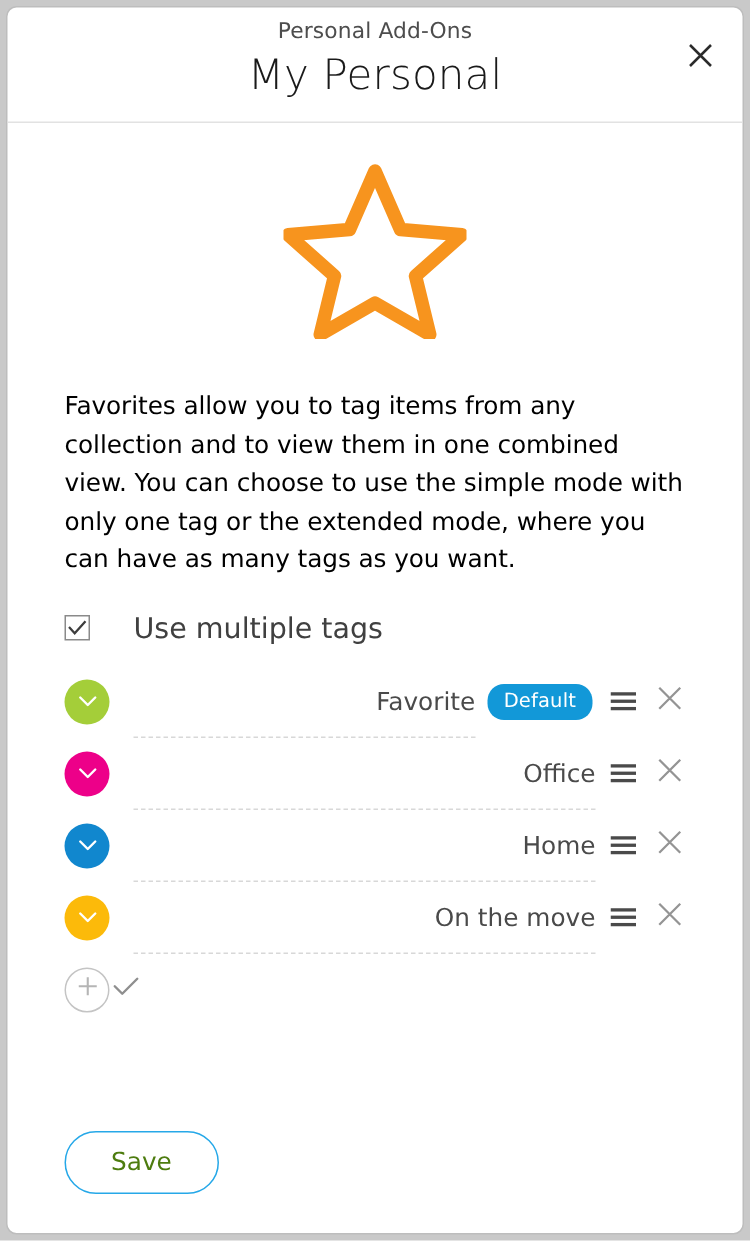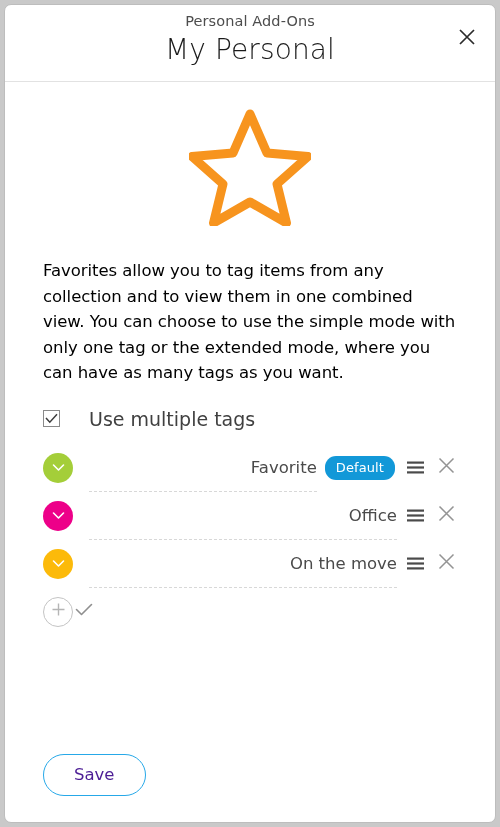--- a/index.html
+++ b/index.html
@@ -224,21 +224,21 @@
     background: #ffffff;
     cursor: pointer;
     line-height: 20px;
   }
   .btn-cancel {
     border: 1px solid #5a5a5a;
     color: #3d3d3d;
   }
   .btn-save {
     border: 1px solid #26a8e8;
-    color: #4c1d95;
+    color: #4d7c0f;
     padding-left: 30px;
     padding-right: 30px;
   }
 </style>
 </head>
 <body>
 
 <div class="dialog">
 
   <div class="header">
@@ -326,49 +326,75 @@
         </span>
         <span class="delete-btn">
           <span>
             <svg width="17" height="17" viewBox="0 0 17 17">
               <path d="M1.5 1.5 L15.5 15.5 M15.5 1.5 L1.5 15.5" stroke="#949494" stroke-width="1.5" fill="none"></path>
             </svg>
           </span>
         </span>
       </div>
 
-
       <div class="tag-row">
-        <span class="swatch" style="background: rgb(252, 186, 10);">
+        <span class="swatch" style="background: rgb(17, 135, 206);">
           <span>
             <svg width="13" height="9" viewBox="0 0 13 9">
               <path d="M1.5 2 L6.5 7 L11.5 2" stroke="#ffffff" stroke-width="1.6" fill="none" stroke-linecap="round" stroke-linejoin="round"></path>
             </svg>
           </span>
         </span>
         <span class="tag-name-wrap">
-          <input class="tag-name" type="text" value="On the move" style="">
+          <input class="tag-name" type="text" value="Home" style="">
         </span>
         <span class="drag-handle">
           <svg width="17" height="13" viewBox="0 0 17 13">
             <rect x="0" y="0.5" width="17" height="2.2" fill="#4a4a4a"></rect>
             <rect x="0" y="5.4" width="17" height="2.2" fill="#4a4a4a"></rect>
             <rect x="0" y="10.3" width="17" height="2.2" fill="#4a4a4a"></rect>
           </svg>
         </span>
         <span class="delete-btn">
           <span>
             <svg width="17" height="17" viewBox="0 0 17 17">
               <path d="M1.5 1.5 L15.5 15.5 M15.5 1.5 L1.5 15.5" stroke="#949494" stroke-width="1.5" fill="none"></path>
             </svg>
           </span>
         </span>
       </div>
 
       <div class="tag-row">
+        <span class="swatch" style="background: rgb(252, 186, 10);">
+          <span>
+            <svg width="13" height="9" viewBox="0 0 13 9">
+              <path d="M1.5 2 L6.5 7 L11.5 2" stroke="#ffffff" stroke-width="1.6" fill="none" stroke-linecap="round" stroke-linejoin="round"></path>
+            </svg>
+          </span>
+        </span>
+        <span class="tag-name-wrap">
+          <input class="tag-name" type="text" value="On the move" style="">
+        </span>
+        <span class="drag-handle">
+          <svg width="17" height="13" viewBox="0 0 17 13">
+            <rect x="0" y="0.5" width="17" height="2.2" fill="#4a4a4a"></rect>
+            <rect x="0" y="5.4" width="17" height="2.2" fill="#4a4a4a"></rect>
+            <rect x="0" y="10.3" width="17" height="2.2" fill="#4a4a4a"></rect>
+          </svg>
+        </span>
+        <span class="delete-btn">
+          <span>
+            <svg width="17" height="17" viewBox="0 0 17 17">
+              <path d="M1.5 1.5 L15.5 15.5 M15.5 1.5 L1.5 15.5" stroke="#949494" stroke-width="1.5" fill="none"></path>
+            </svg>
+          </span>
+        </span>
+      </div>
+
+      <div class="tag-row">
         <span class="add-circle">
           <span>
             <svg width="15" height="15" viewBox="0 0 15 15">
               <path d="M7.5 1.5 L7.5 13.5 M1.5 7.5 L13.5 7.5" stroke="#b5b5b5" stroke-width="1.4" fill="none"></path>
             </svg>
           </span>
         </span>
         <span class="confirm-btn">
           <span>
             <svg width="18" height="14" viewBox="0 0 18 14">

